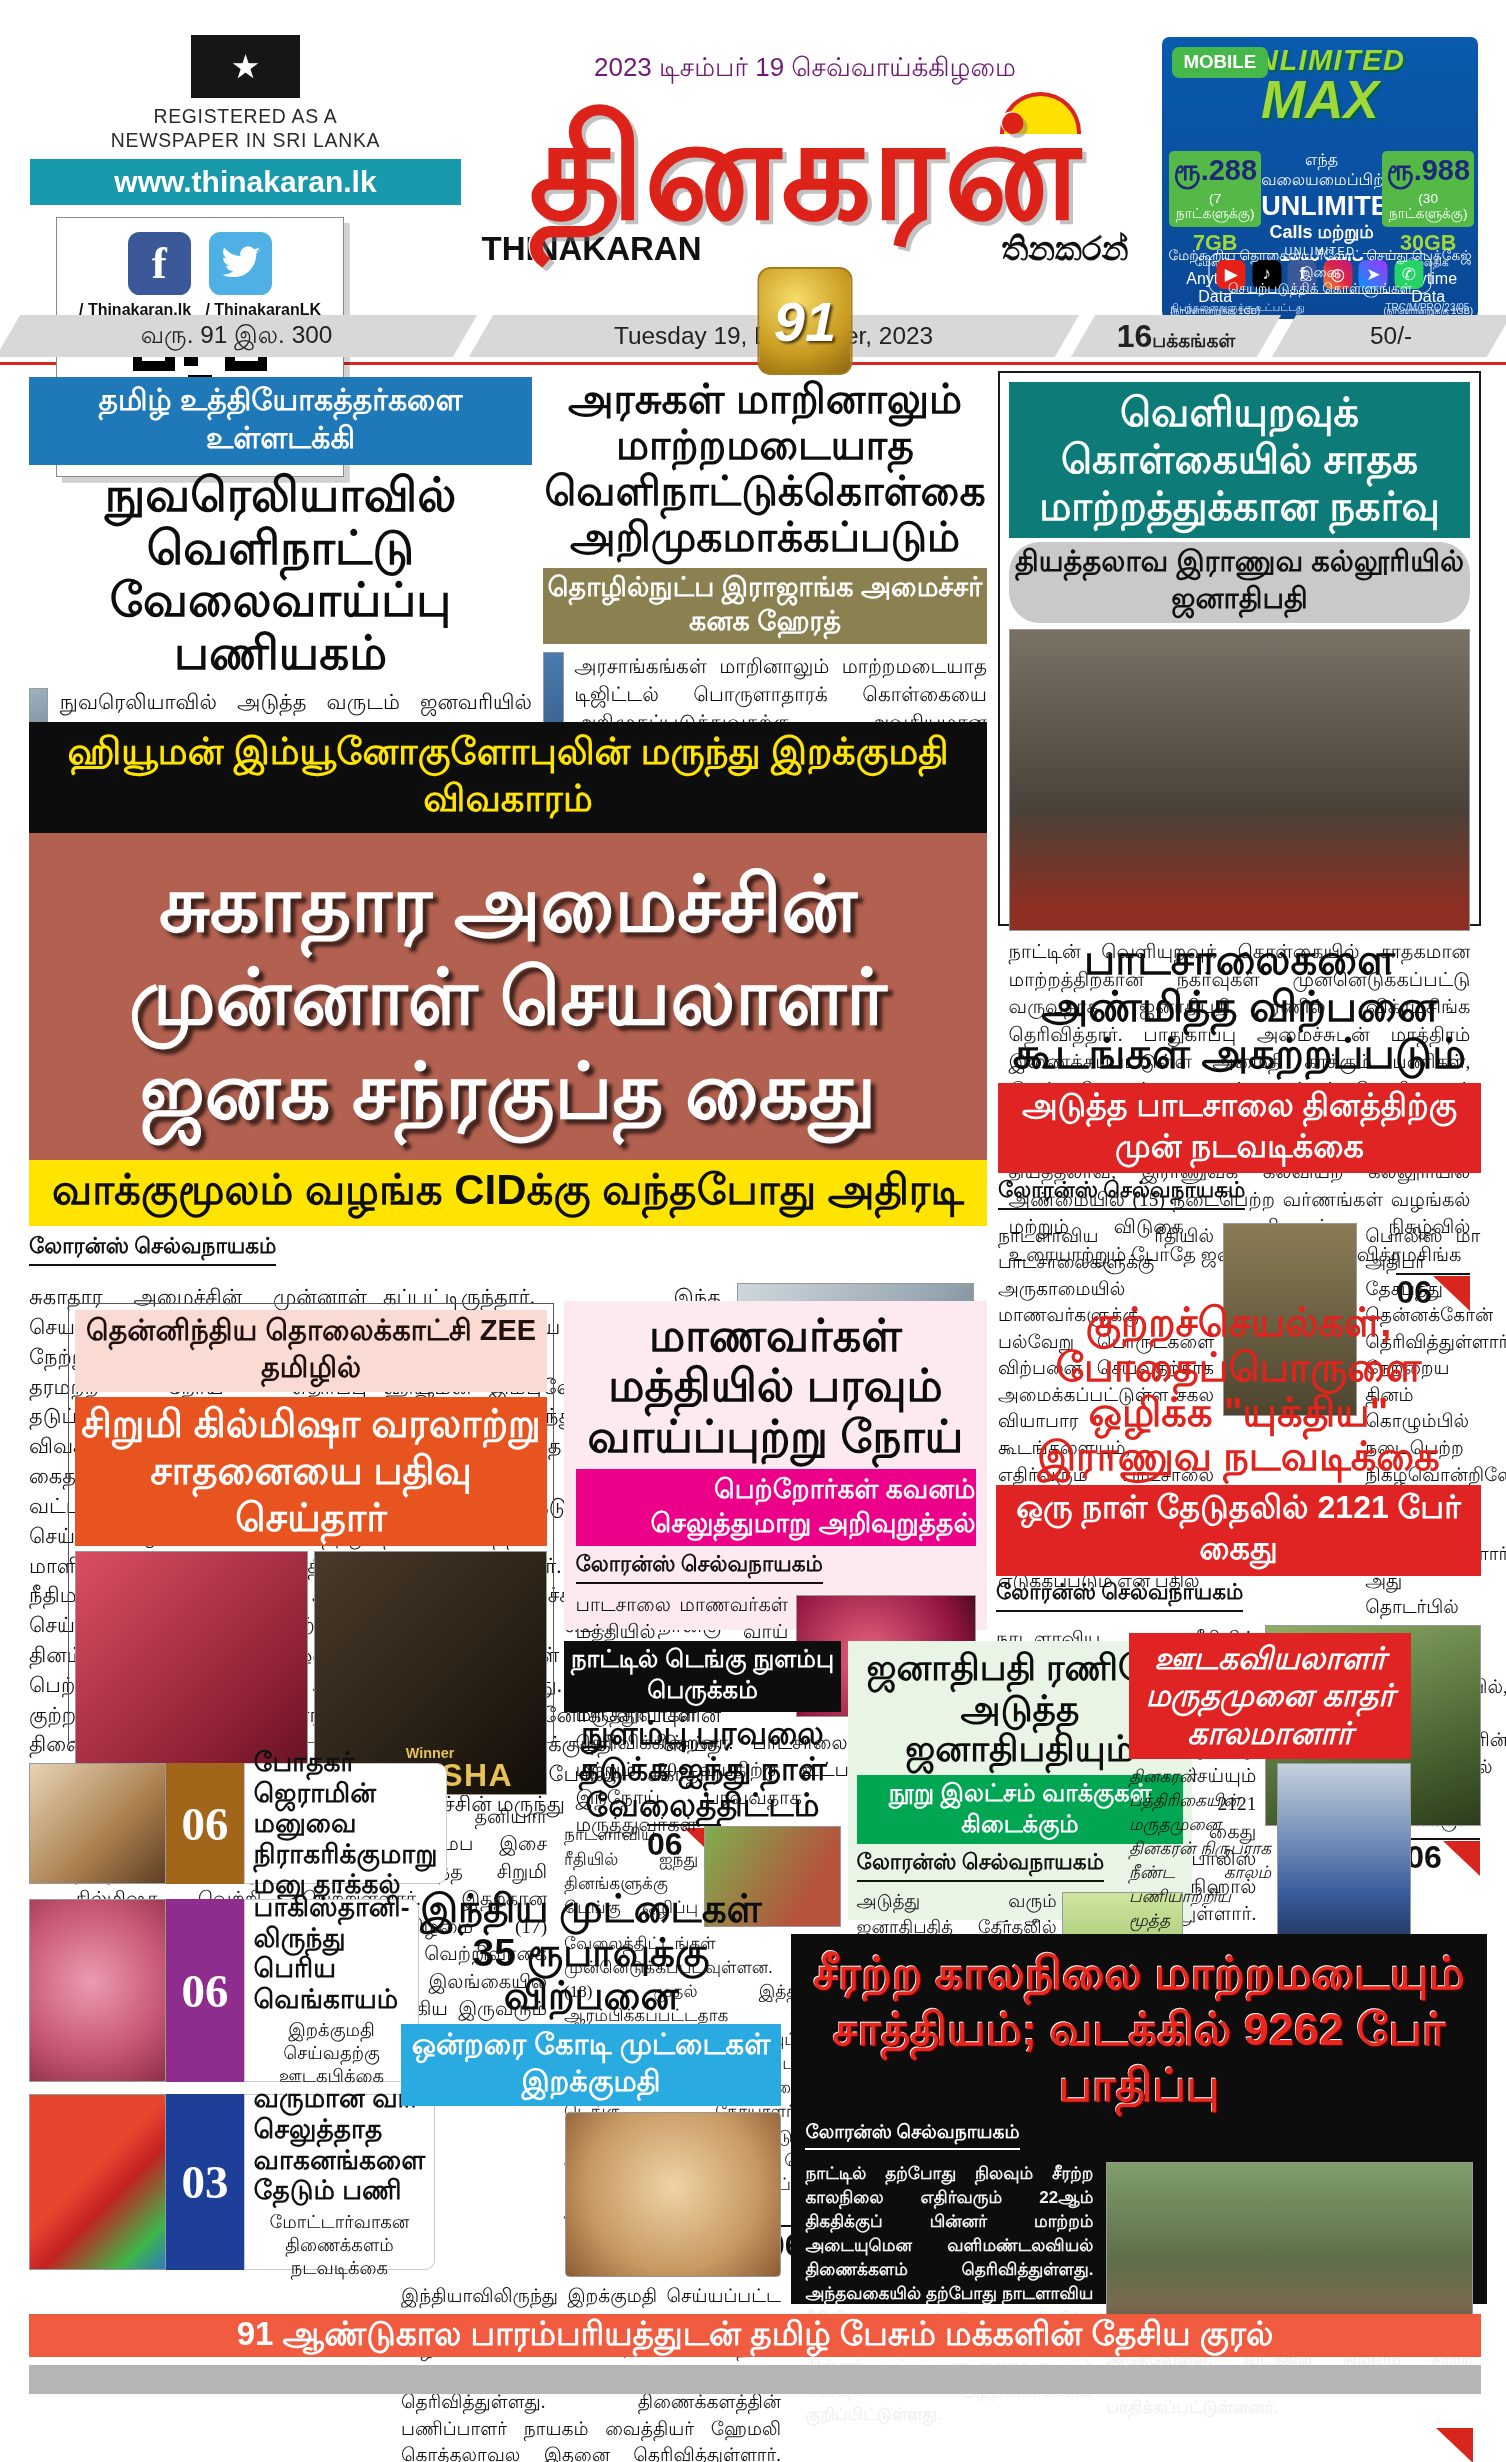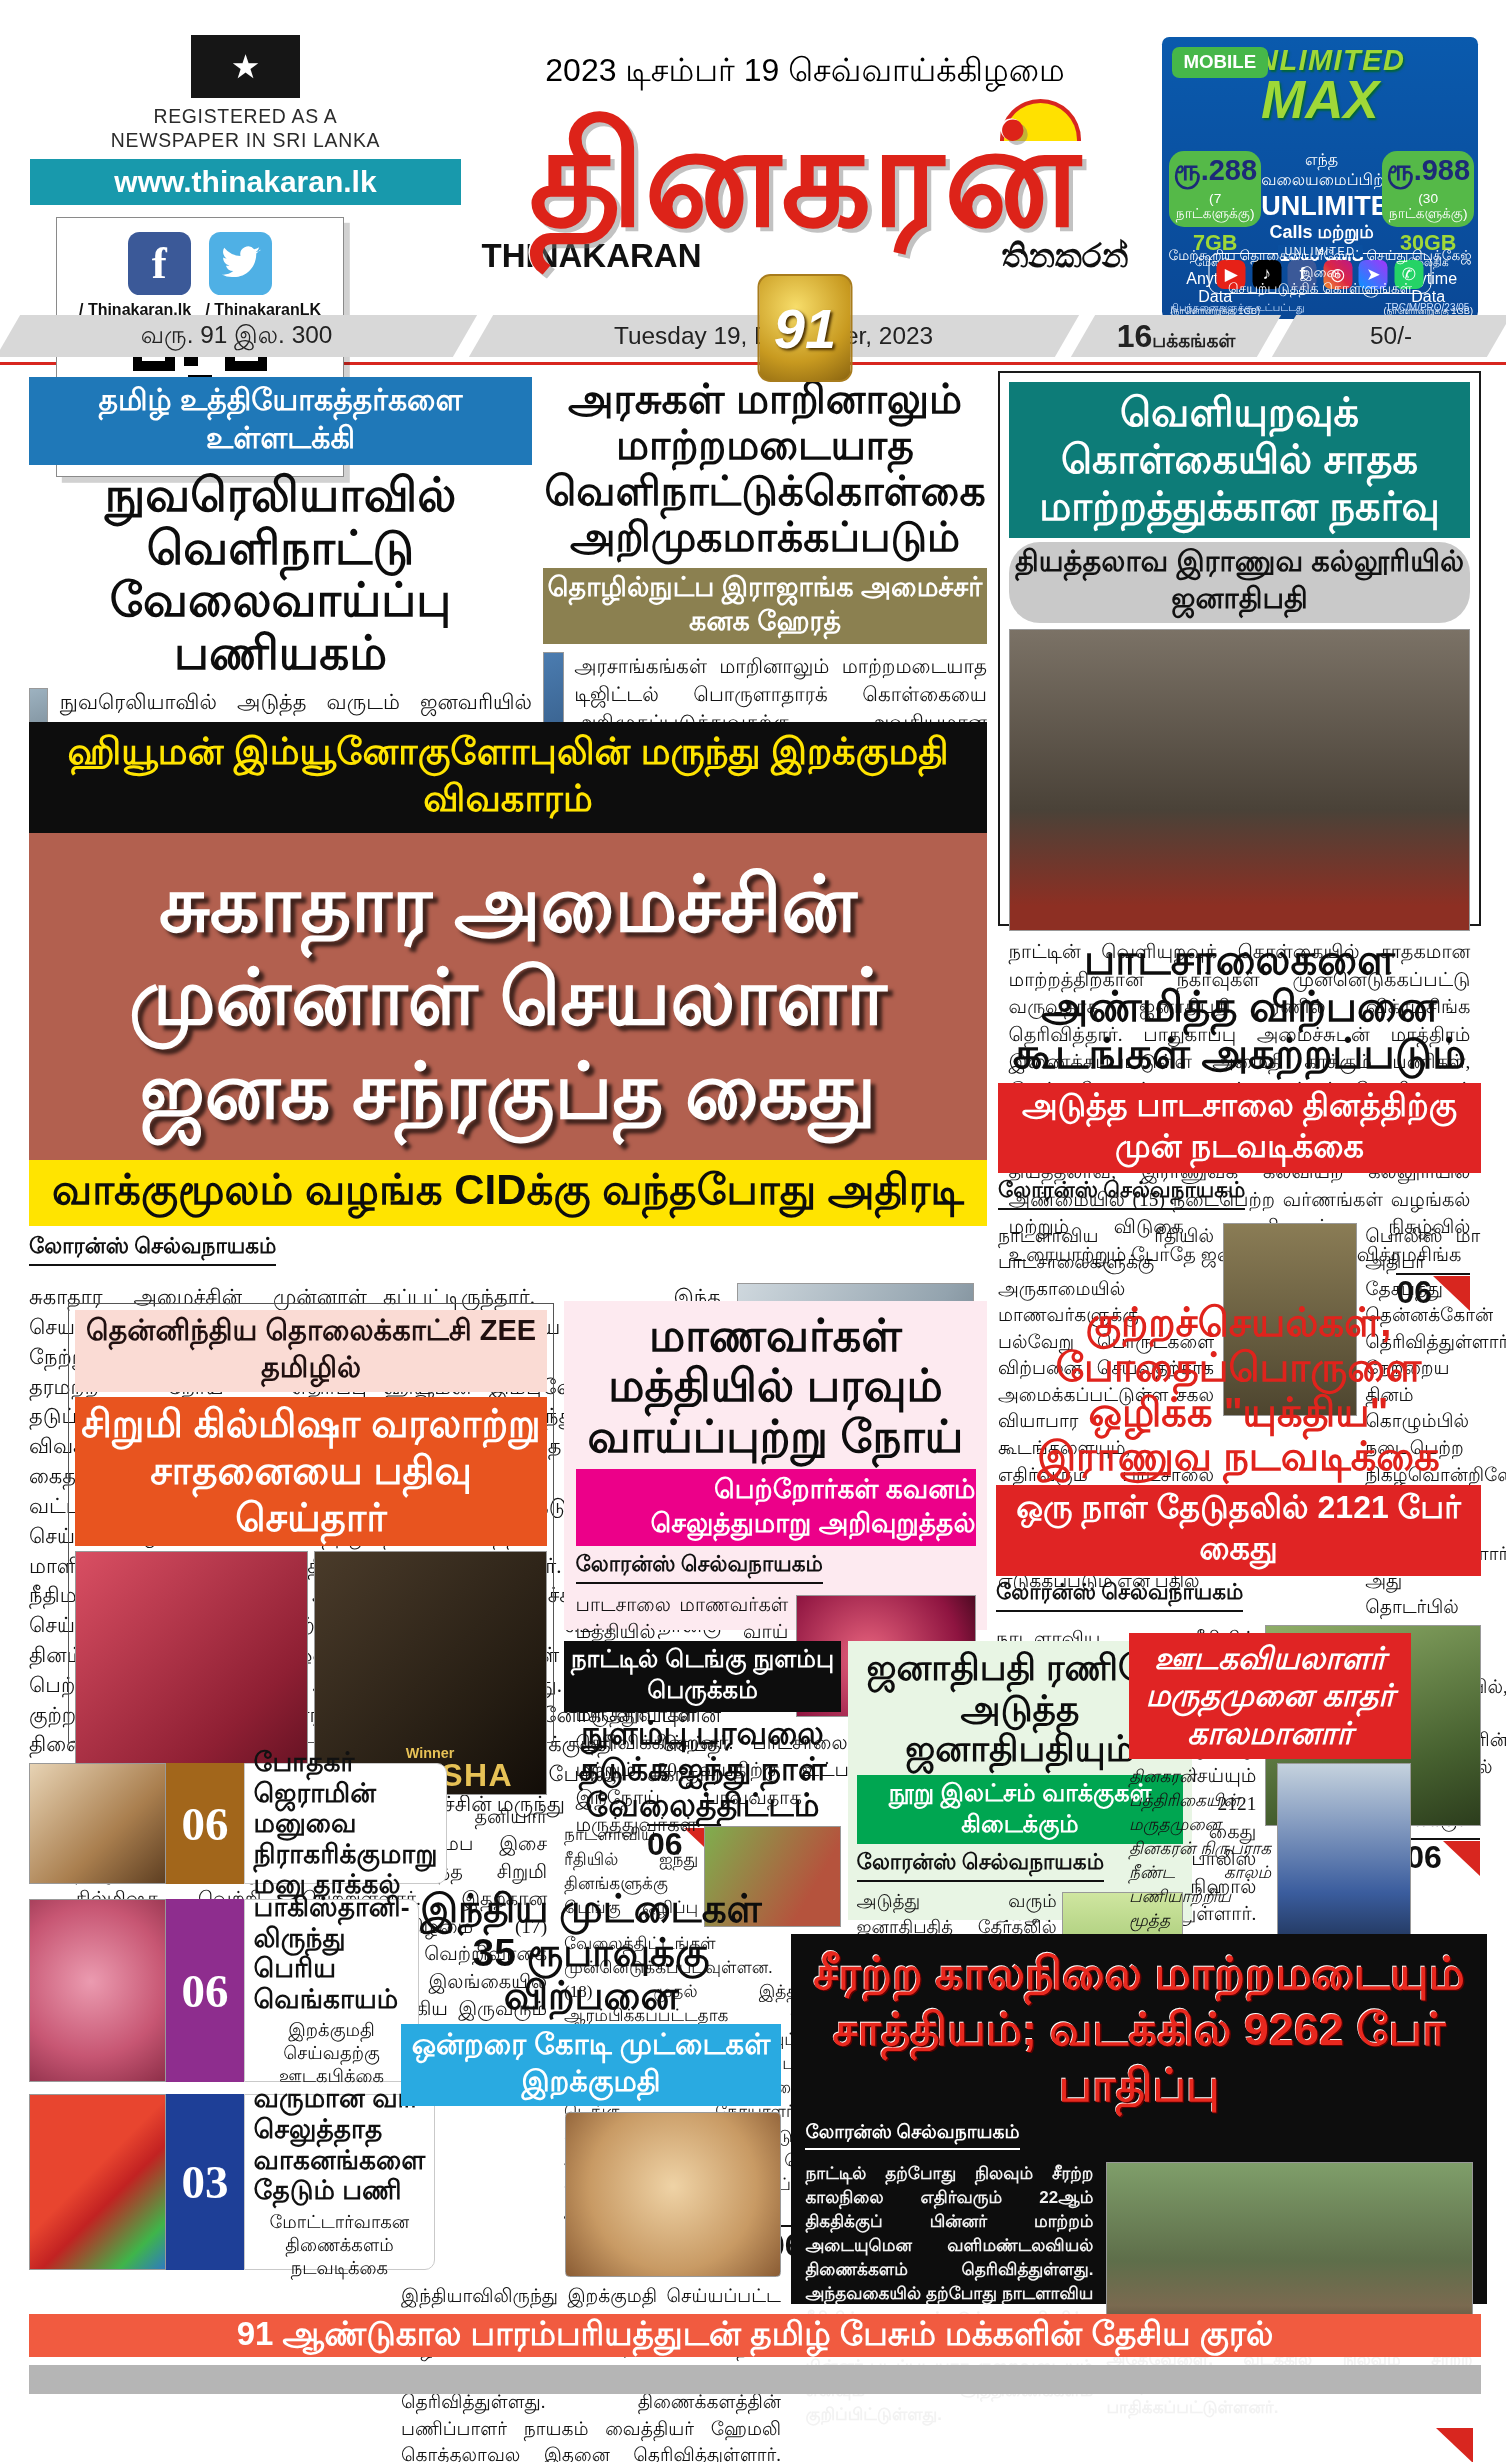--- a/index.html
+++ b/index.html
@@ -23,21 +23,21 @@
   .socialrow { display:flex; justify-content:center; gap:18.7px; }
   .sq { width:63px; height:63px; border-radius:11.5px; display:flex; align-items:center;
         justify-content:center; color:#fff; }
   .fb { background:#3b5998; font-weight:bold; font-size:45px; font-family:"Liberation Serif",serif; }
   .tw { background:#4fb0e5; }
   .handles { display:flex; justify-content:center; gap:14.4px; margin-top:5.8px; font-size:16px;
              font-weight:bold; }
   .qr { margin:10px auto 0; width:134px; height:134px; }
 
   .mast-center { position:absolute; left:460px; top:52px; width:690px; text-align:center; }
-  .mast-date { font-size:32px; color:#000000;text-align:center; }
+  .mast-date { font-size:26px; color:#701a75;text-align:center; }
   .mast-title-wrap { position:relative; }
   .dome { position:absolute; right:69px; top:-2.9px; width:81px; height:42px; background:#ffe100;
           border:4.3px solid #d8261f; border-bottom:none; border-radius:50px 50px 0 0; z-index:1; }
   .mast-title { position:relative; z-index:2; font-size:141px; line-height:1.05; font-weight:800;
                 color:#dd2319; text-shadow:4.3px 4.3px 0 rgba(120,120,120,.45), -1.4px -1.4px 0 #fff;margin-top:9px; }
   .mast-sub { display:flex; justify-content:space-between; width:647px; margin:-13px auto 0;
               font-size:33px; font-weight:800; }
   .emblem { position:absolute; left:50%; transform:translateX(-50%); bottom:-106px; width:95px;
             height:108px; background:radial-gradient(circle at 40% 30%, #f7dd6a, #c89a20 60%, #8a6410);
             border-radius:13px; display:flex; align-items:center; justify-content:center;
@@ -48,21 +48,21 @@
         background:linear-gradient(180deg,#0a5aad,#0a4896); color:#fff; overflow:hidden; }
   .ad-badge { position:absolute; left:10px; top:10px; background:#46b749; color:#fff;
               font-weight:800; font-size:18.7px; padding:4.3px 11.5px; border-radius:7.2px; }
   .ad-logo { margin-top:10px; text-align:center; font-style:italic; font-weight:800;
              color:#9fd838; text-shadow:1.4px 2.2px 2.2px #063; line-height:.95; }
   .ad-logo .l1 { font-size:29px; letter-spacing:1.4px; }
   .ad-logo .l2 { font-size:53px; }
   .ad-mid { position:absolute; top:114px; left:7.2px; right:7.2px; display:flex;
             justify-content:space-between; }
   .plan { width:92px; text-align:center; }
-  .pricepill { background:#55b948; border-radius:15px; padding:2.9px 4.3px 4.3px; }
+  .pricepill { background:#55b948; border-radius:5px; padding:2.9px 4.3px 4.3px; }
   .pricepill .p { color:#1c2a78; font-weight:800; font-size:29px; }
   .pricepill .d { color:#fff; font-size:13.7px; }
   .plan .g { color:#9fd838; font-weight:700; font-size:21.6px; margin-top:2.9px; }
   .plan .s { font-size:10.8px; }
   .plan .a { font-size:16px; }
   .plan .n { font-size:9.3px; }
   .ad-center { width:121px; text-align:center; }
   .ad-center .c1 { font-size:16px; }
   .ad-center .c2 { font-weight:800; font-size:27px; }
   .ad-center .c3 { font-weight:800; font-size:18px; }

